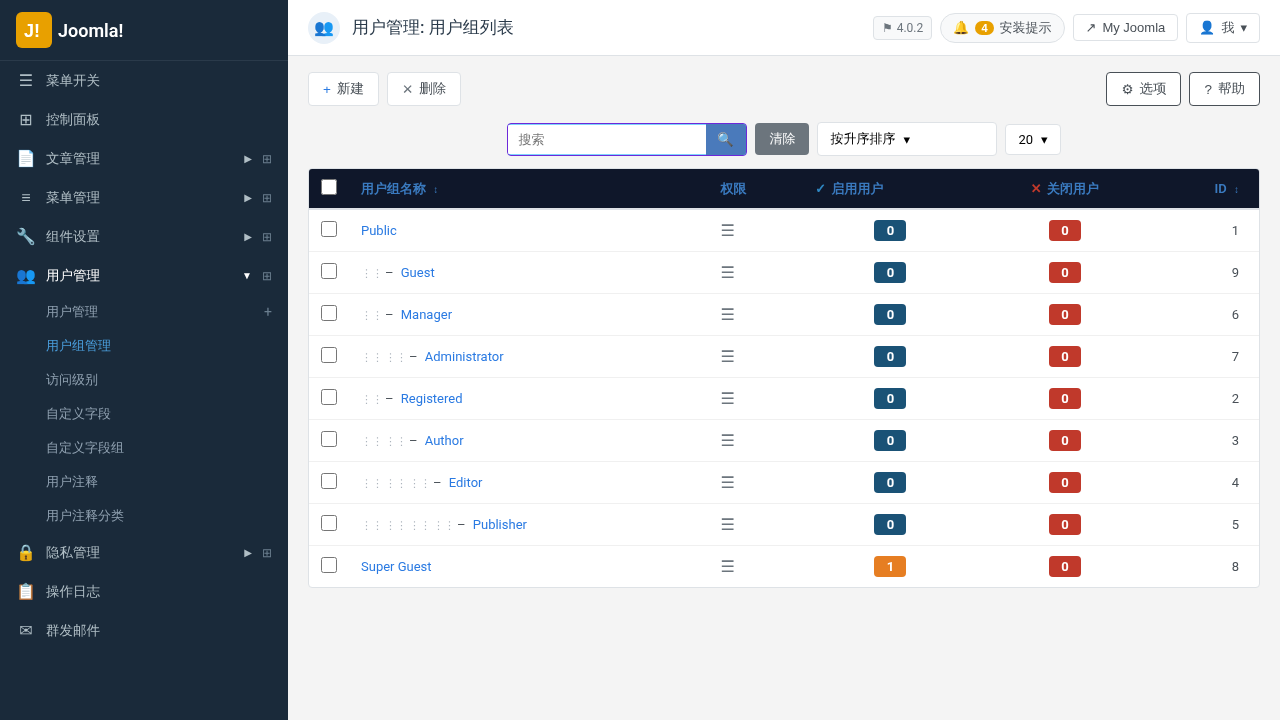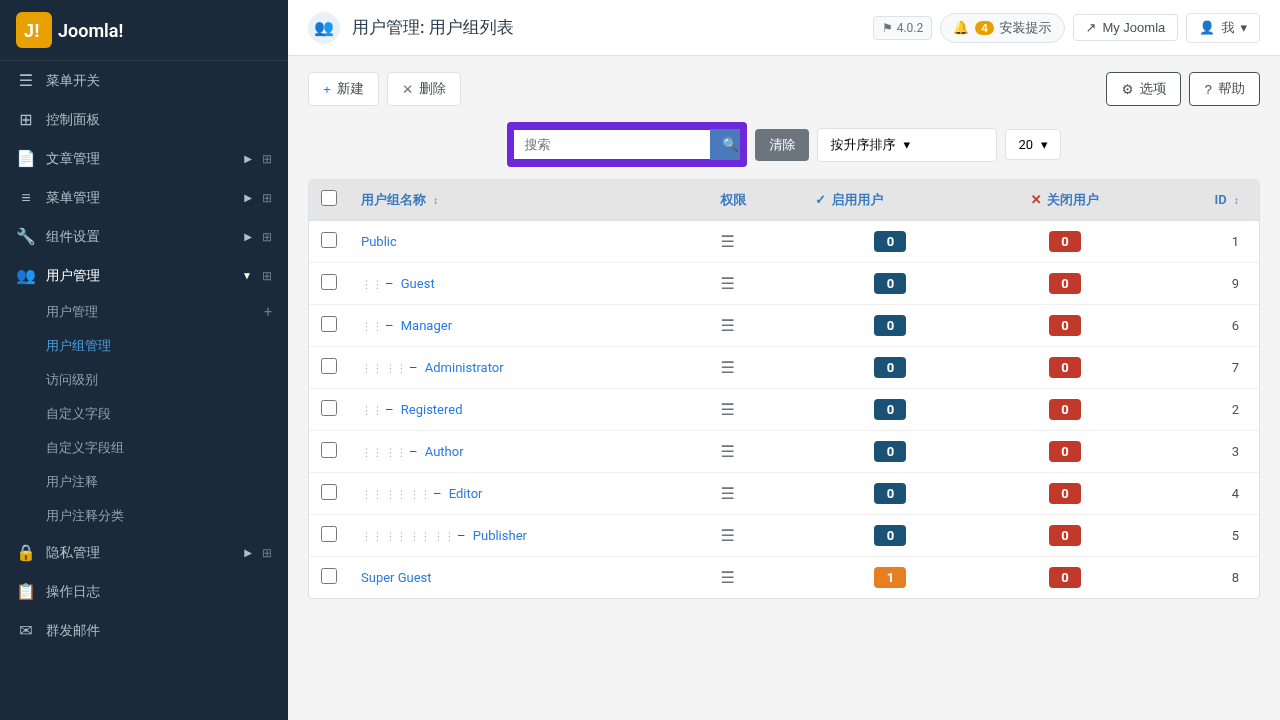--- a/index.html
+++ b/index.html
@@ -182,22 +182,22 @@
       padding: 7px 14px; border-radius: 4px; font-size: 13.5px; cursor: pointer; border: 1px solid;
     }
 
     
     .search-bar {
       display: flex; align-items: center; gap: 8px; margin-bottom: 12px;
       justify-content: center;
     }
     .search-input-wrap {
       display: flex; align-items: center;
-      background: #1d4ed8;
-      border: 7px solid #6d28d9;
+      background: #7dd3fc;
+      border: 1px solid #6d28d9;
       border-radius: 4px;
       overflow: hidden;
       width: 240px;
     }
     .search-input {
       border: none; outline: none; padding: 7px 10px; font-size: 13px; flex: 1;
     }
     .search-btn {
       background: #4a7abb; border: none; color: white; padding: 8px 12px; cursor: pointer;
     }
@@ -218,21 +218,21 @@
     }
 
     
     .table-wrap {
       background: white;
       border: 1px solid #dee2e6;
       border-radius: 4px;
       overflow: hidden;
     }
     table { width: 100%; border-collapse: collapse; }
-    thead tr { background: #e5e5e5; border-bottom: 2px solid #dee2e6; }
+    thead tr { background: #0f172a; border-bottom: 2px solid #dee2e6; }
     th {
       padding: 10px 12px; text-align: left; font-size: 13px;
       color: #3a7abf; font-weight: 600; white-space: nowrap;
     }
     td {
       padding: 10px 12px; font-size: 13px; color: #495057;
       border-bottom: 1px solid #f0f0f0;
     }
     tr:last-child td { border-bottom: none; }
 

